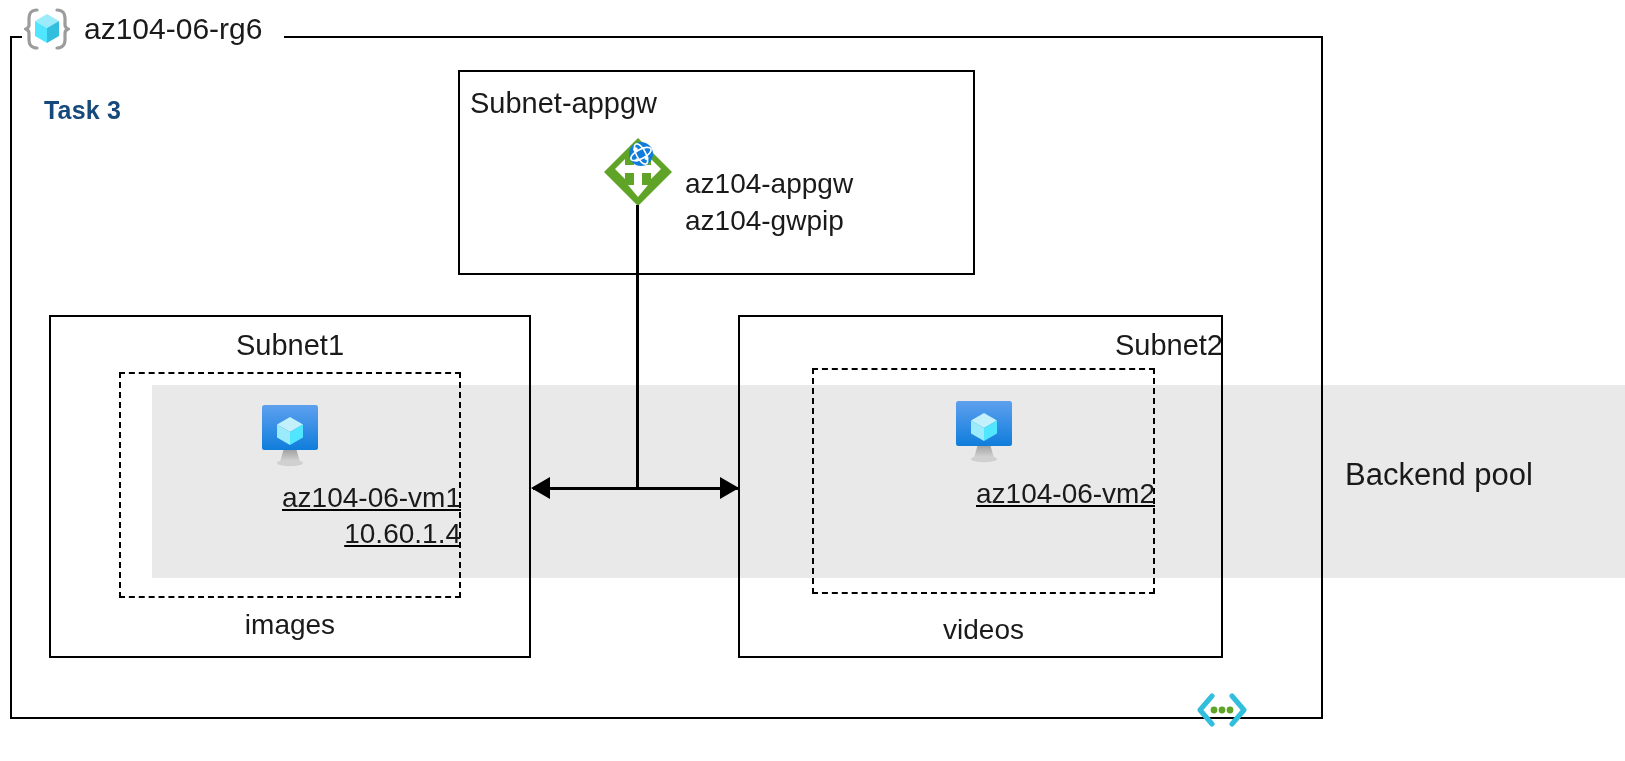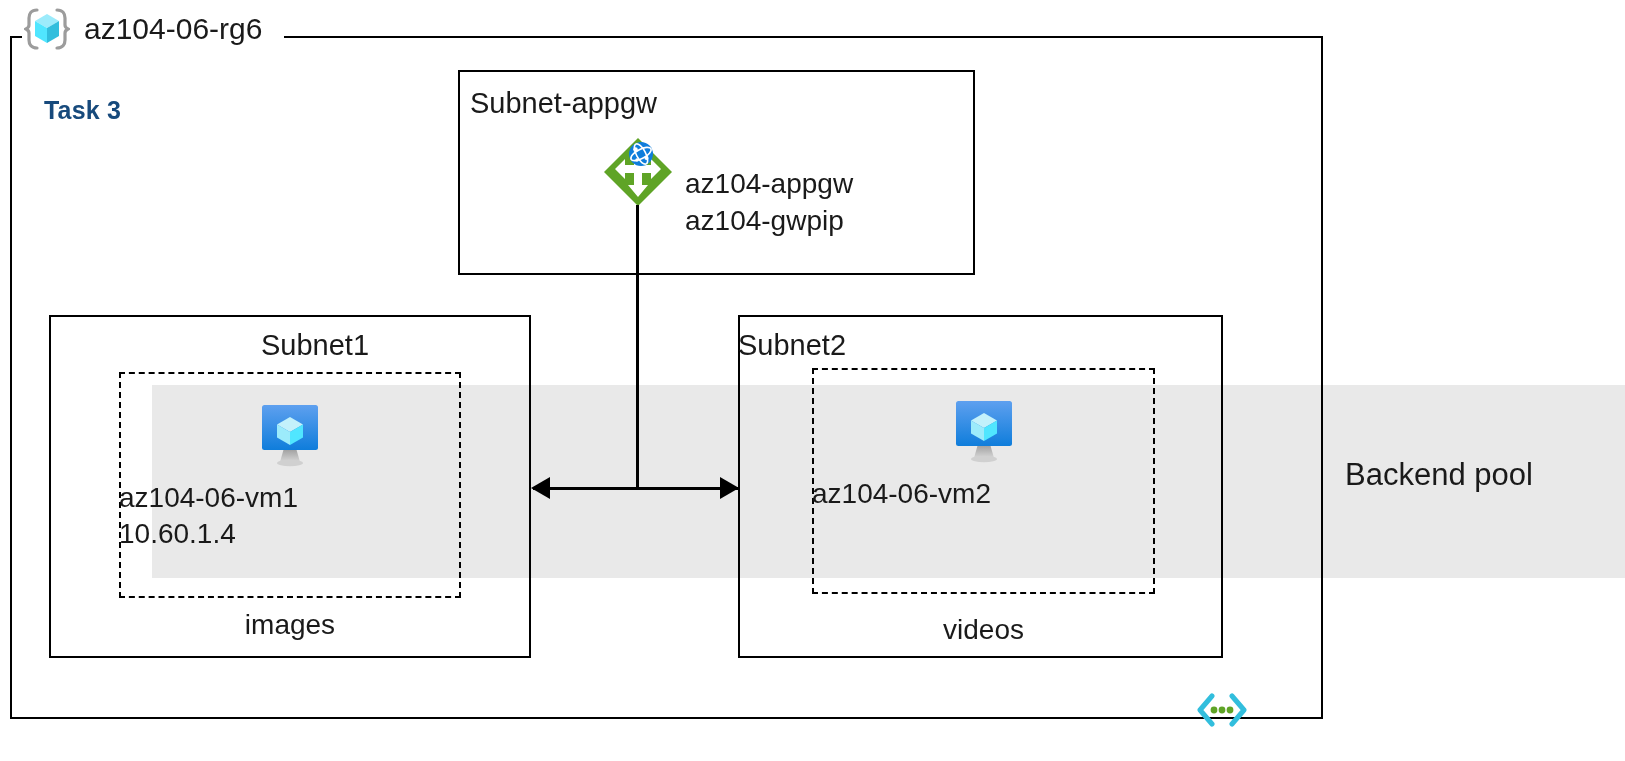--- a/index.html
+++ b/index.html
@@ -108,37 +108,38 @@
   .box-subnet2{ left: 738px; top: 315px; width: 485px; height: 343px; }
 
   .box-title {
     position: absolute;
     font-size: 29px;
     line-height: 36px;
     color: #1a1a1a;
     white-space: nowrap;
   }
   .title-appgw   { left: 470px; top: 85px; }
-  .title-subnet1 { left: 49px;  top: 327px; width: 482px; text-align: center; padding-left: 25px; }
-  .title-subnet2 { left: 738px; top: 327px; width: 485px; text-align: left; }
+  .title-subnet1 { left: 49px;  top: 327px; width: 482px; text-align: center; }
+  .title-subnet2 { left: 738px; top: 327px; width: 485px; text-align: right; }
 
   
   .dashed-box {
     position: absolute;
     border: 2px dashed #000;
     box-sizing: border-box;
     background: transparent;
   }
   .dashed-vm1 { left: 119px; top: 372px; width: 342px; height: 226px; }
   .dashed-vm2 { left: 812px; top: 368px; width: 343px; height: 226px; }
 
   
   .vm-stack {
     position: absolute;
-    text-align: left;
+    text-align: right;
+    text-decoration: underline;
   }
   .vm1-stack { left: 119px; top: 400px; width: 342px; }
   .vm2-stack { left: 812px; top: 396px; width: 343px; }
 
   .vm-icon {
     display: block;
     margin: 0 auto 10px auto;
     width: 74px; height: 70px;
   }
   .vm-name, .vm-ip {

